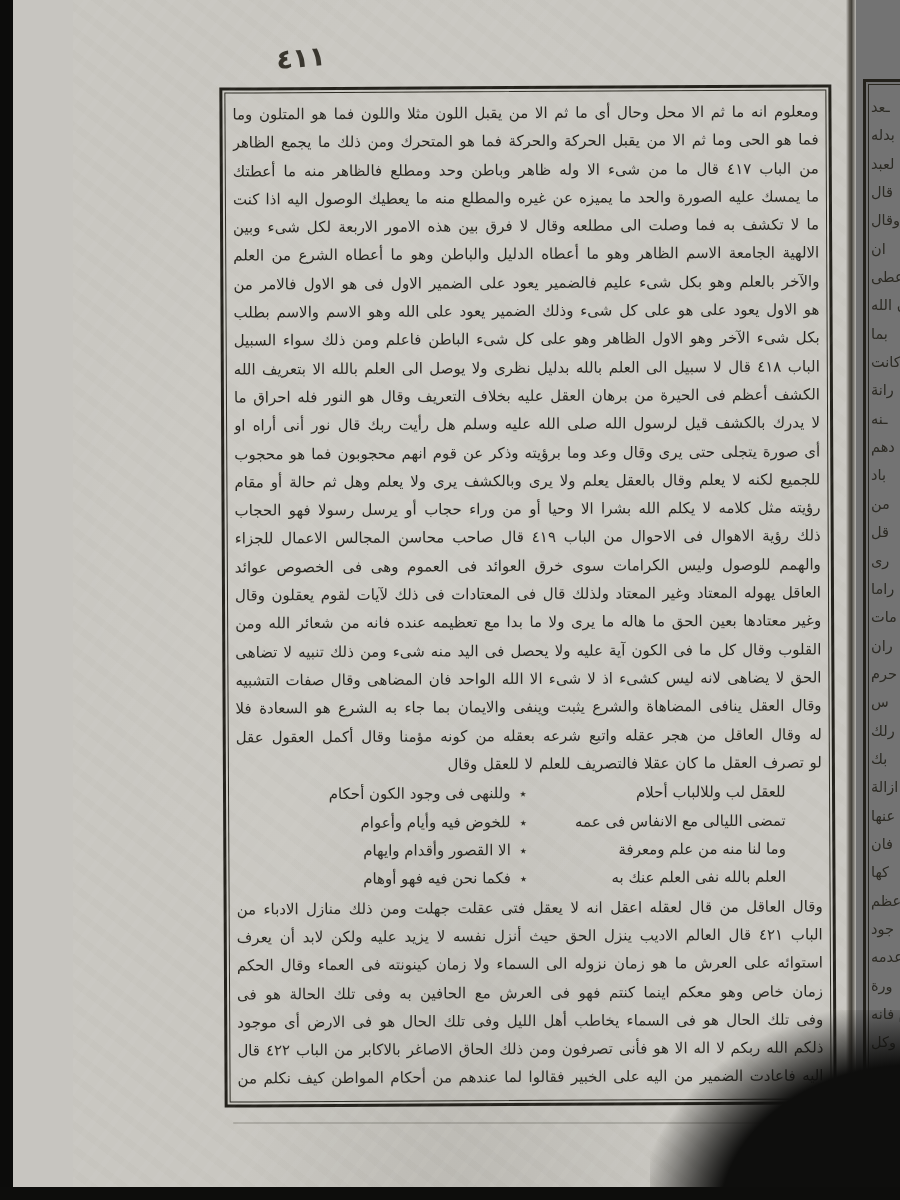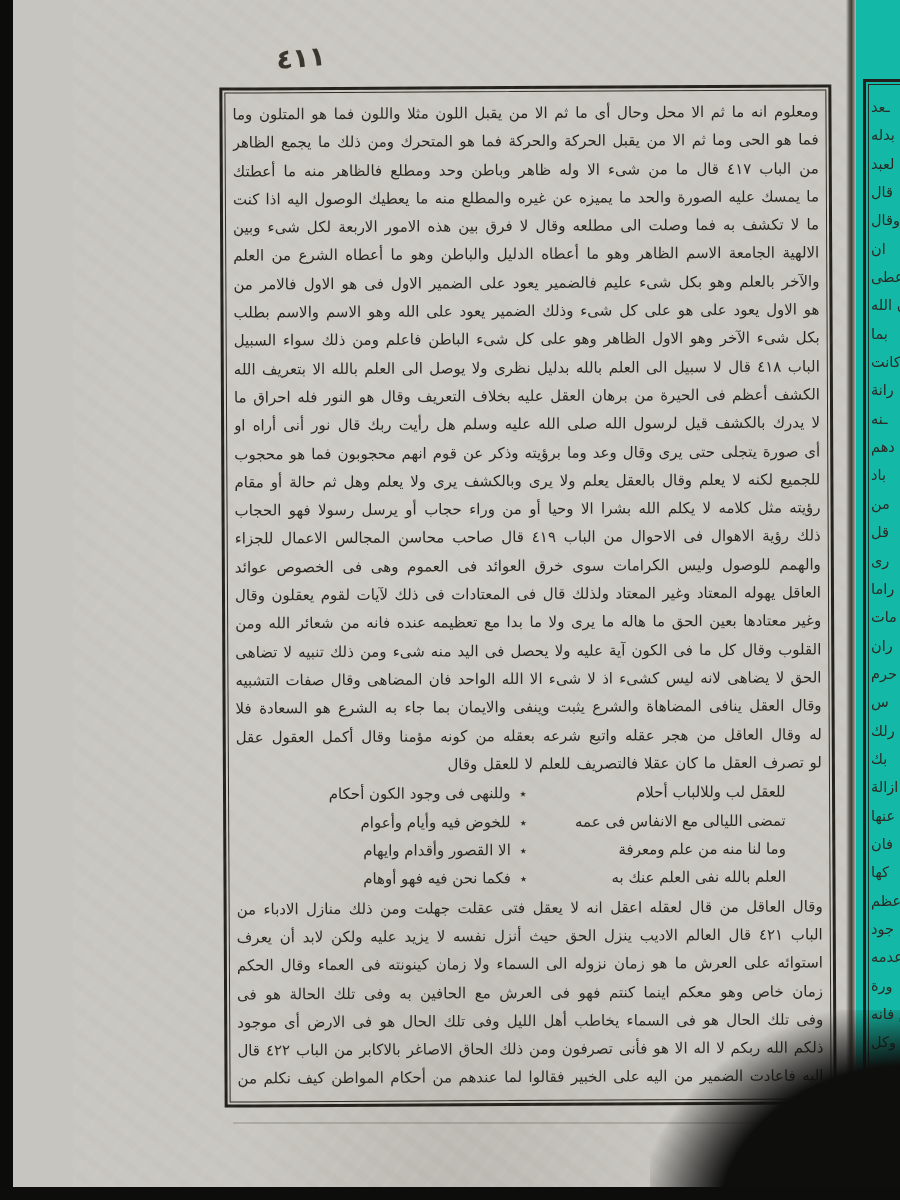--- a/index.html
+++ b/index.html
@@ -66,21 +66,21 @@
   .hemi-a{min-width:250px;text-align:right;}
   .hemi-b{min-width:238px;text-align:right;}
   .star{padding:0 9px;font-size:13px;color:#28261f;}
   
   .gutter{
     position:absolute;left:846px;top:0;width:10px;height:1200px;z-index:3;
     background:linear-gradient(90deg,rgba(120,116,108,0),#615d55 35%,#46433c 55%,rgba(120,116,108,.15));
   }
   .adjacent{
     position:absolute;left:856px;top:0;width:44px;height:1200px;overflow:hidden;z-index:2;
-    background:#14b8a6;
+    background:#737373;
   }
   .adj-frame{
     position:absolute;left:7px;top:79px;width:60px;height:1026px;box-sizing:border-box;
     border-left:3px solid #23211b;border-top:3px solid #23211b;border-bottom:3px solid #23211b;
   }
   .adj-frame-inner{position:absolute;inset:2px;border-left:1px solid #2a2820;border-top:1px solid #2a2820;}
   .adj-text{position:absolute;left:15px;top:93px;width:80px;}
   .fline{
     direction:rtl;height:28.35px;line-height:28.35px;font-size:14.5px;color:#2b2922;
     white-space:nowrap;overflow:visible;text-align:left;

